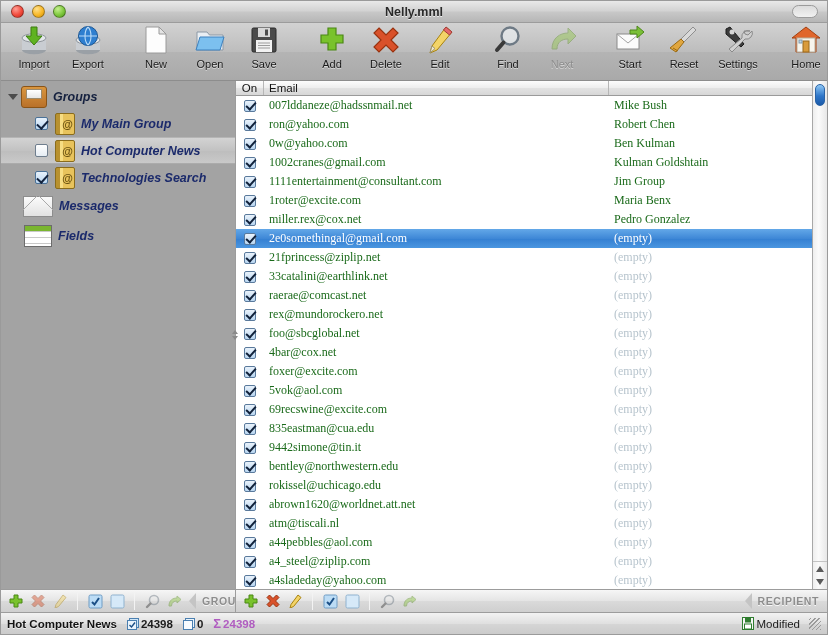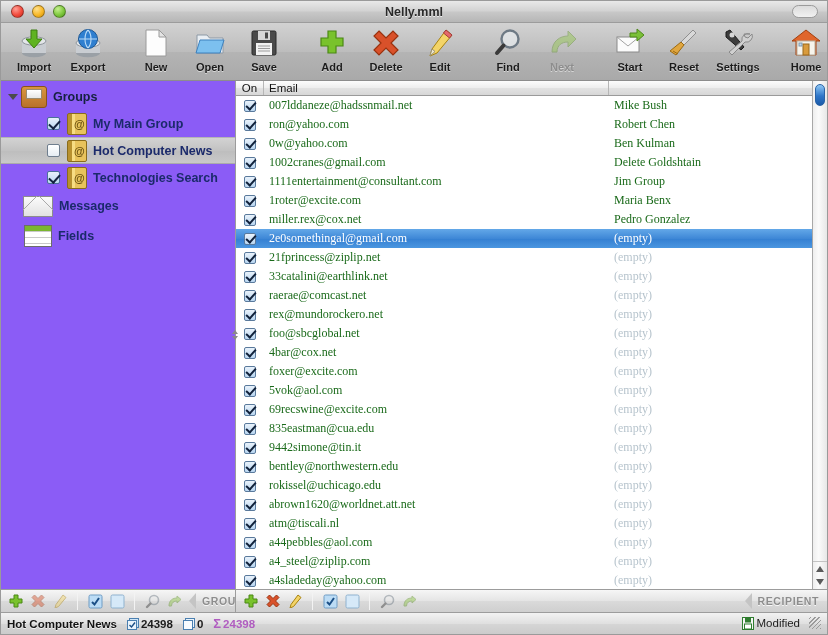--- a/index.html
+++ b/index.html
@@ -45,21 +45,21 @@
     border: 1px solid #9b9b9b;
   }
 
   
   .toolbar {
     height: 58px; flex: 0 0 58px;
     background: linear-gradient(to bottom, #d2d2d2 0%, #bdbdbd 50%, #b4b4b4 51%, #a9a9a9 100%);
     border-bottom: 1px solid #8d8d8d;
     display: flex; align-items: flex-start; padding-left: 6px;
   }
-  .tb-group { display: flex; align-items: flex-start; height: 50px; font-weight: bold; }
+  .tb-group { display: flex; align-items: center; height: 50px; }
   .tb-sep { width: 1px; height: 44px; margin: 6px 7px 0 7px;
     background: repeating-linear-gradient(to bottom, #8e8e8e 0 2px, transparent 2px 4px); }
   .tb-item {
     width: 54px; height: 56px;
     display: flex; flex-direction: column; align-items: center; justify-content: flex-start;
     padding-top: 4px;
   }
   .tb-item .ico { height: 32px; display: flex; align-items: center; justify-content: center; }
   .tb-item .lbl {
     font-size: 11px; color: #1b1b1b; margin-top: 2px;
@@ -67,31 +67,32 @@
     white-space: nowrap;
   }
   .tb-item.disabled .lbl { color: #8d8d8d; text-shadow: 0 1px 0 rgba(255,255,255,.5); }
   .tb-item.disabled .ico { opacity: .42; }
 
   
   .body { flex: 1 1 auto; display: flex; min-height: 0; }
 
   .sidebar {
     width: 235px; flex: 0 0 235px;
-    background: #8b5cf6;
+    background: #a3a3a3;
     border-right: 1px solid #9c9c9c;
     display: flex; flex-direction: column;
     position: relative;
+    font-style: italic;
   }
   .side-list { flex: 1 1 auto; padding-top: 2px; overflow: hidden; }
   .side-row {
     height: 27px; display: flex; align-items: center;
     padding-left: 6px; position: relative;
   }
-  .side-row.indent { padding-left: 46px; }
+  .side-row.indent { padding-left: 34px; }
   .side-row.selected {
     background: linear-gradient(to bottom, #d3d3d3 0%, #c2c2c2 50%, #bdbdbd 51%, #c9c9c9 100%);
     border-top: 1px solid #b5b5b5; border-bottom: 1px solid #ababab;
   }
   .side-row .label {
     font-size: 12.5px; font-weight: bold; color: #1b2a6b; margin-left: 6px;
     white-space: nowrap;
   }
   .side-row.head .label { color: #15213f; }
   .disclosure {
@@ -263,21 +264,21 @@
     background: linear-gradient(to bottom, #f2f2f2 0%, #e0e0e0 50%, #d6d6d6 51%, #cbcbcb 100%);
     border-top: 1px solid #9c9c9c;
     padding: 0 6px; font-size: 11.5px;
   }
   .sb-name { font-weight: bold; color: #131313; text-shadow: 0 1px 0 rgba(255,255,255,.7); }
   .sb-stat { display: flex; align-items: center; margin-left: 10px; font-weight: bold; }
   .sb-stat .glyph { margin-right: 2px; display: inline-flex; }
   .sb-stat.c1 { color: #1c1c1c; }
   .sb-stat.c2 { color: #1c1c1c; }
   .sb-stat.c3 { color: #b05dc0; }
-  .sb-right { margin-left: auto; display: flex; gap: 3px; padding-left: 22px; }
+  .sb-right { margin-left: auto; display: flex; align-items: center; gap: 3px; padding-left: 22px; }
   .sb-mod { font-size: 11.5px; color: #1c1c1c; }
   .grip { width: 12px; height: 12px; margin-left: 6px;
     background: repeating-linear-gradient(-45deg, #9b9b9b 0 1px, transparent 1px 3px); }
 
   svg { display: block; }
 </style>
 </head>
 <body>
 
 <div class="window">
@@ -535,21 +536,21 @@
                   <span class="rowcheck"></span>
                 </div>
                 <div class="cell c-email">0w@yahoo.com</div>
                 <div class="cell c-name">Ben Kulman</div>
               </div>
               <div class="row">
                 <div class="cell c-on">
                   <span class="rowcheck"></span>
                 </div>
                 <div class="cell c-email">1002cranes@gmail.com</div>
-                <div class="cell c-name">Delete Goldshtain</div>
+                <div class="cell c-name">Kulman Goldshtain</div>
               </div>
               <div class="row">
                 <div class="cell c-on">
                   <span class="rowcheck"></span>
                 </div>
                 <div class="cell c-email">1111entertainment@consultant.com</div>
                 <div class="cell c-name">Jim Group</div>
               </div>
               <div class="row">
                 <div class="cell c-on">

